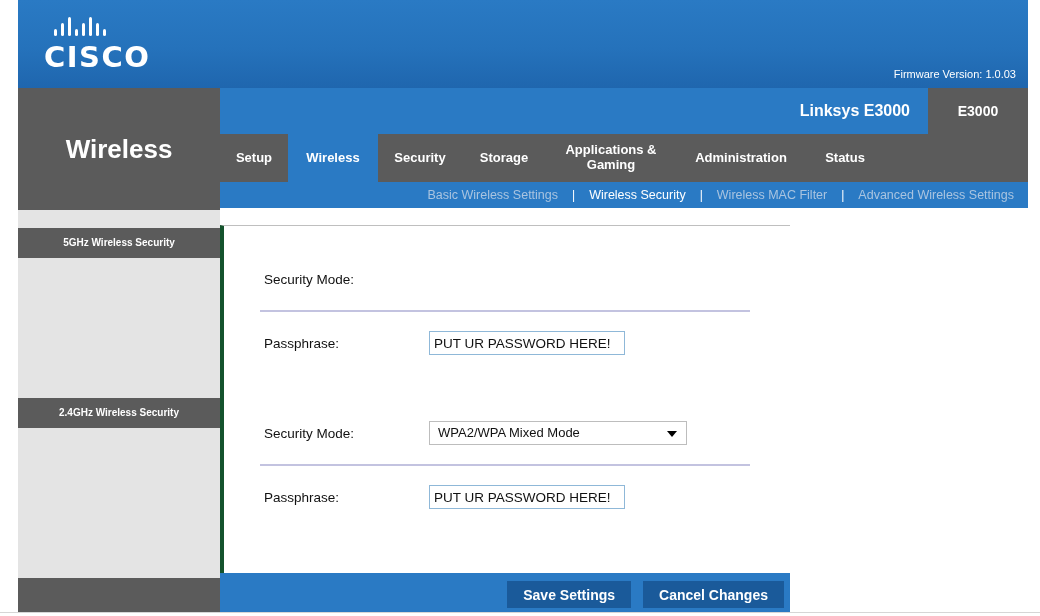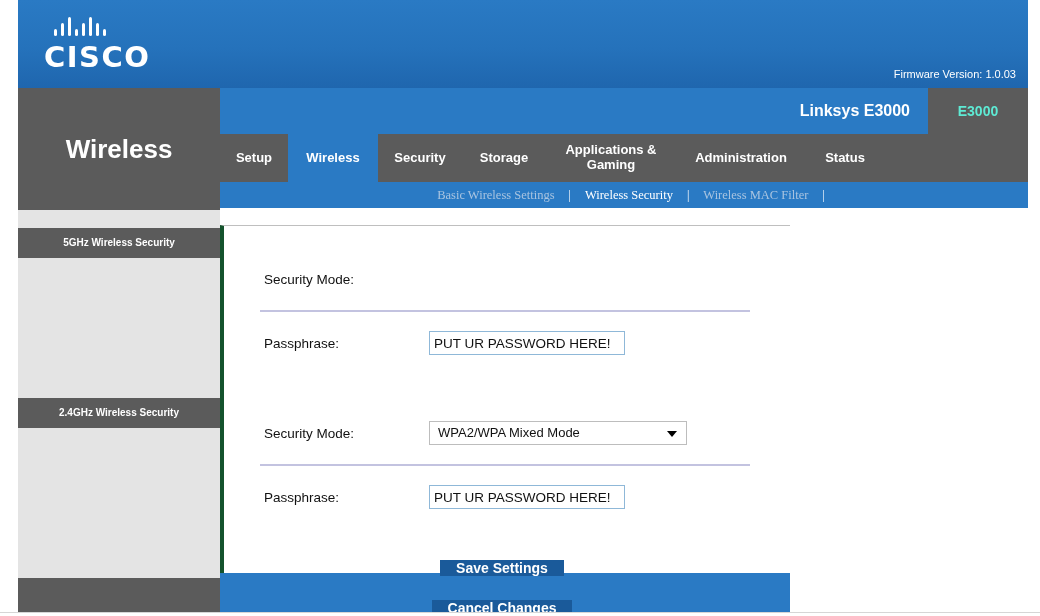--- a/index.html
+++ b/index.html
@@ -104,21 +104,21 @@
     text-align: right;
     line-height: 46px;
     padding-right: 18px;
   }
   .model-code {
     position: absolute;
     left: 910px;
     top: 0;
     width: 100px;
     height: 46px;
-    color: #5eead4;
+    color: #ffffff;
     font-size: 14px;
     font-weight: bold;
     text-align: center;
     line-height: 46px;
   }
 
   
   .side-title {
     position: absolute;
     left: 18px;
@@ -174,23 +174,22 @@
   
   .subnav {
     position: absolute;
     left: 220px;
     top: 182px;
     width: 808px;
     height: 26px;
     background: #2a7ac4;
     display: flex;
     align-items: center;
-    justify-content: center;
+    justify-content: flex-end;
     gap: 0;
-    font-family: Liberation Serif, serif;
   }
   .subnav-item {
     color: #a9c4e0;
     font-size: 12.5px;
     padding: 0 14px;
     cursor: pointer;
     white-space: nowrap;
   }
   .subnav-item.active {
     color: #ffffff;
@@ -325,22 +324,21 @@
     position: absolute;
     left: 220px;
     top: 573px;
     width: 570px;
     height: 43px;
     background: #2a7ac4;
     display: flex;
     align-items: center;
     justify-content: flex-end;
     padding-right: 6px;
-    gap: 24px;
-    flex-direction: column;
+    gap: 12px;
   }
   .btn {
     background: #1a5a9a;
     color: #ffffff;
     font-size: 14px;
     font-weight: bold;
     border: none;
     height: 27px;
     padding: 0 16px;
     cursor: pointer;
@@ -399,20 +397,21 @@
     <div class="tab tab-status">Status</div>
   </div>
 
   <div class="subnav">
     <div class="subnav-item">Basic Wireless Settings</div>
     <div class="subnav-sep">|</div>
     <div class="subnav-item active">Wireless Security</div>
     <div class="subnav-sep">|</div>
     <div class="subnav-item">Wireless MAC Filter</div>
     <div class="subnav-sep">|</div>
+    <div class="subnav-item">Advanced Wireless Settings</div>
   </div>
 
   <div class="sidebar">
     <div class="sidebar-gap"></div>
     <div class="sidebar-head">5GHz Wireless Security</div>
     <div class="sidebar-body sb-body-1"></div>
     <div class="sidebar-head">2.4GHz Wireless Security</div>
     <div class="sidebar-body sb-body-2"></div>
     <div class="sidebar-foot"></div>
   </div>

